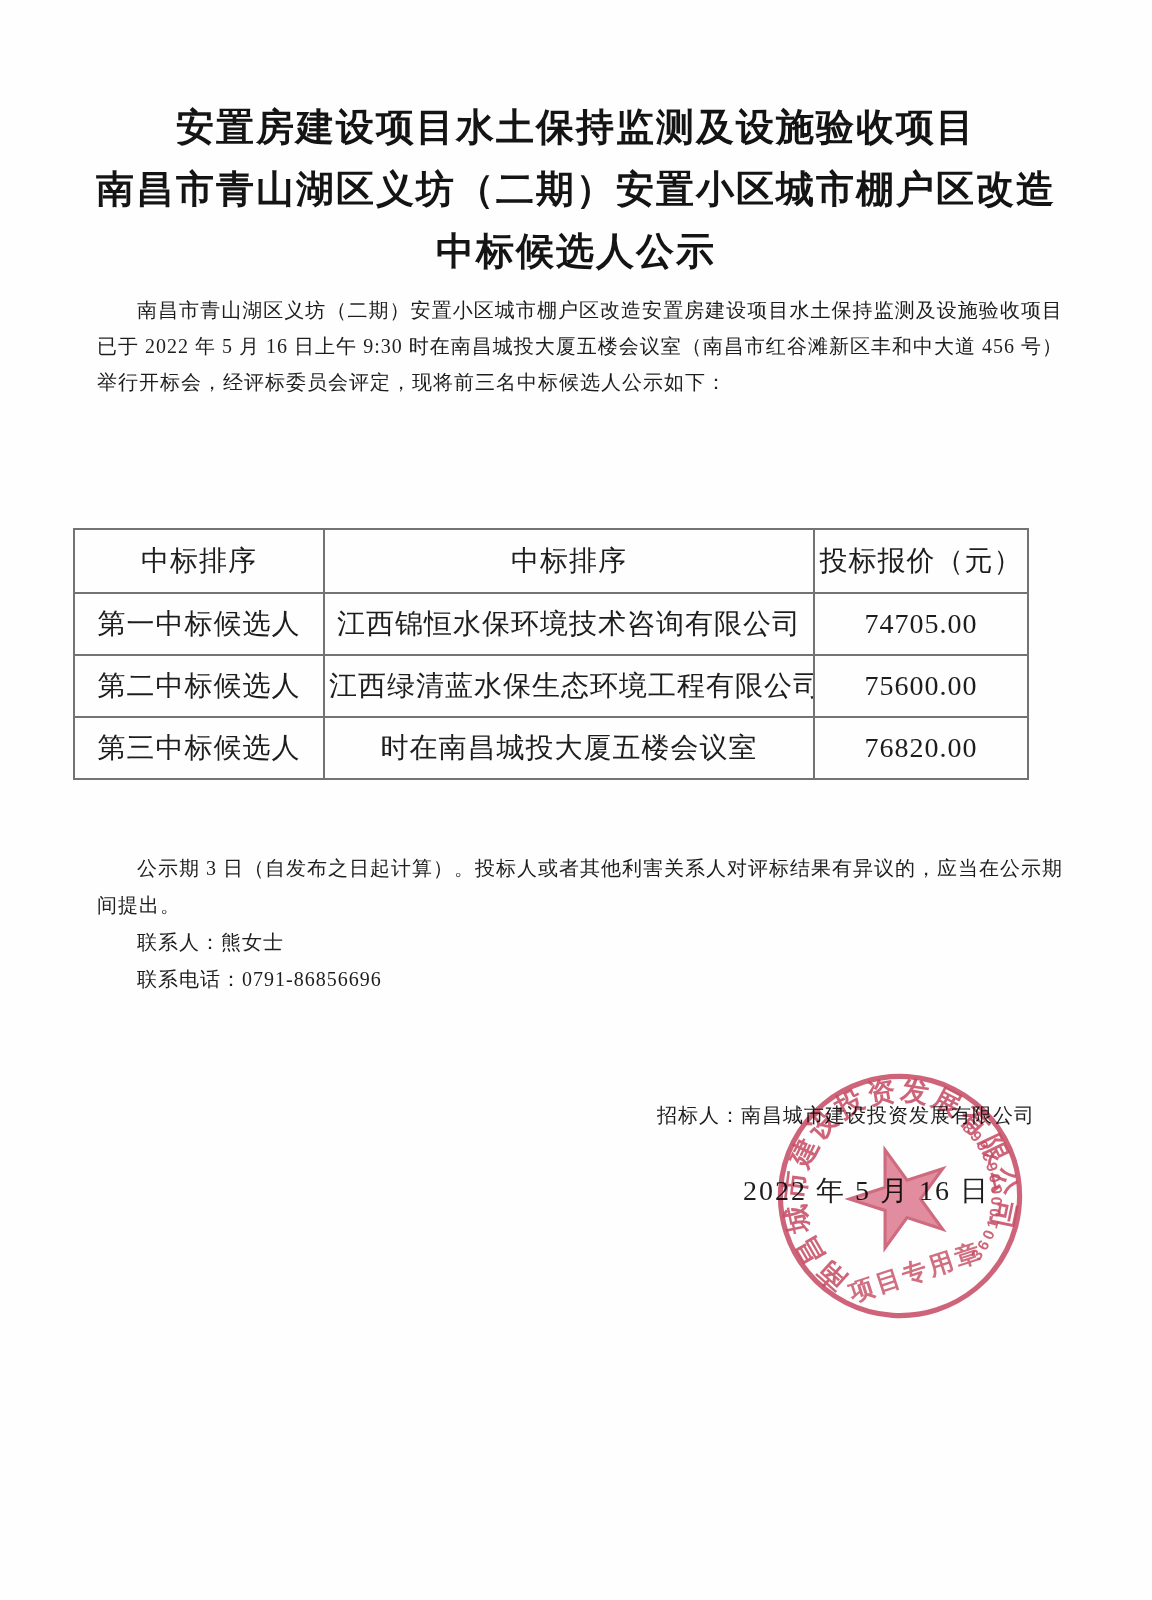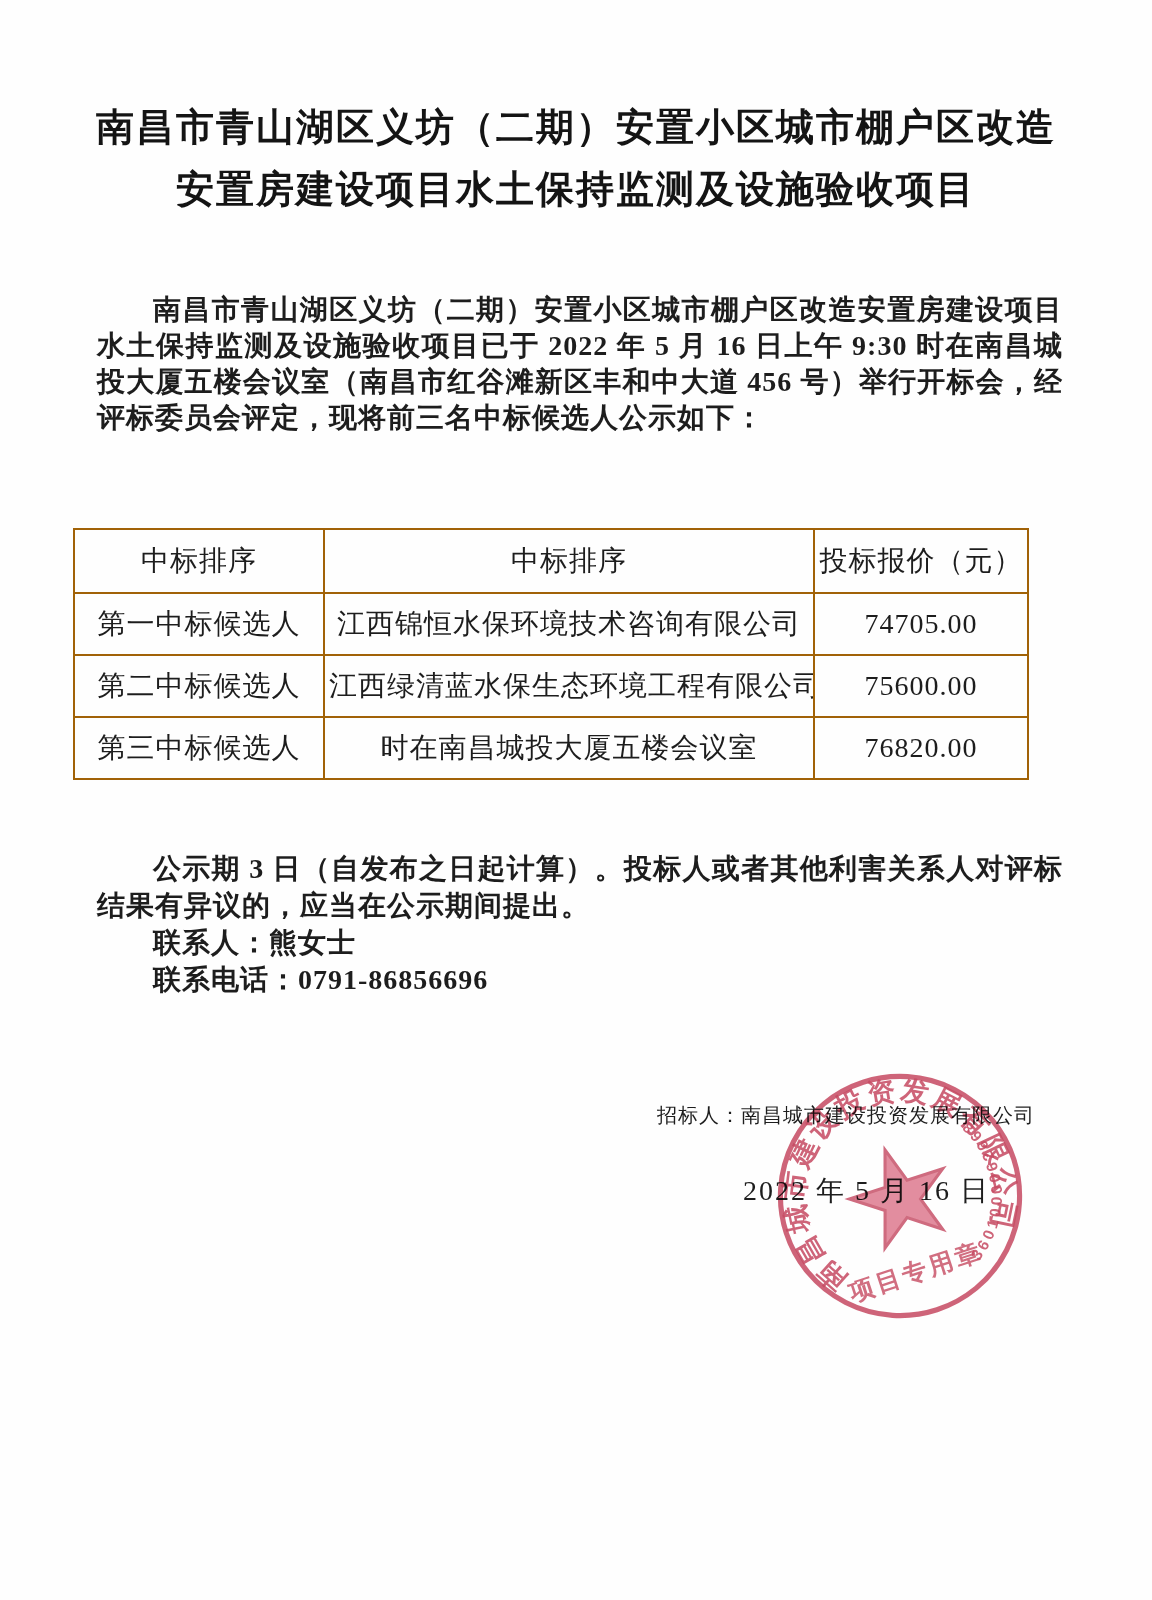--- a/index.html
+++ b/index.html
@@ -15,42 +15,41 @@
   .title {
     position:absolute; top:96px; left:40px; right:40px;
     text-align:center;
     font-weight:bold;
     font-size:38px;
     line-height:62px;
     letter-spacing:2px;
     color:#141414;
   }
   .body-text {
-    font-size:28px;
+    font-size:20px;
     line-height:36px;
     letter-spacing:1px;
     text-align:justify;
-    font-weight:bold;
   }
   .intro {
     position:absolute; top:292px; left:97px; width:966px;
     margin:0;
     text-indent:2em;
   }
   table.bid-table {
     position:absolute; top:528px; left:73px;
     width:954px;
     border-collapse:collapse;
     table-layout:fixed;
     font-size:28px;
     letter-spacing:1px;
     color:#1d1d1d;
   }
   table.bid-table th, table.bid-table td {
-    border:2px solid #a16207;
+    border:2px solid #737373;
     text-align:center;
     vertical-align:middle;
     font-weight:normal;
     padding:0 4px;
     overflow:hidden;
     white-space:nowrap;
   }
   table.bid-table thead th { height:62px; }
   table.bid-table tbody td { height:60px; }
   .lower-block {
@@ -80,22 +79,23 @@
   .stamp text {
     font-family:"Liberation Sans","DejaVu Sans",sans-serif;
   }
 </style>
 </head>
 <body>
 
 <div class="page">
 
   <div class="title">
+    <div>安置房建设项目水土保持监测及设施验收项目</div>
     <div>南昌市青山湖区义坊（二期）安置小区城市棚户区改造</div>
-    <div>安置房建设项目水土保持监测及设施验收项目</div>
+    <div>中标候选人公示</div>
   </div>
 
   <p class="intro body-text">南昌市青山湖区义坊（二期）安置小区城市棚户区改造安置房建设项目水土保持监测及设施验收项目已于 2022 年 5 月 16 日上午 9:30 时在南昌城投大厦五楼会议室（南昌市红谷滩新区丰和中大道 456 号）举行开标会，经评标委员会评定，现将前三名中标候选人公示如下：</p>
 
   <table class="bid-table">
     <colgroup>
       <col style="width:250px">
       <col style="width:490px">
       <col style="width:214px">
     </colgroup>

